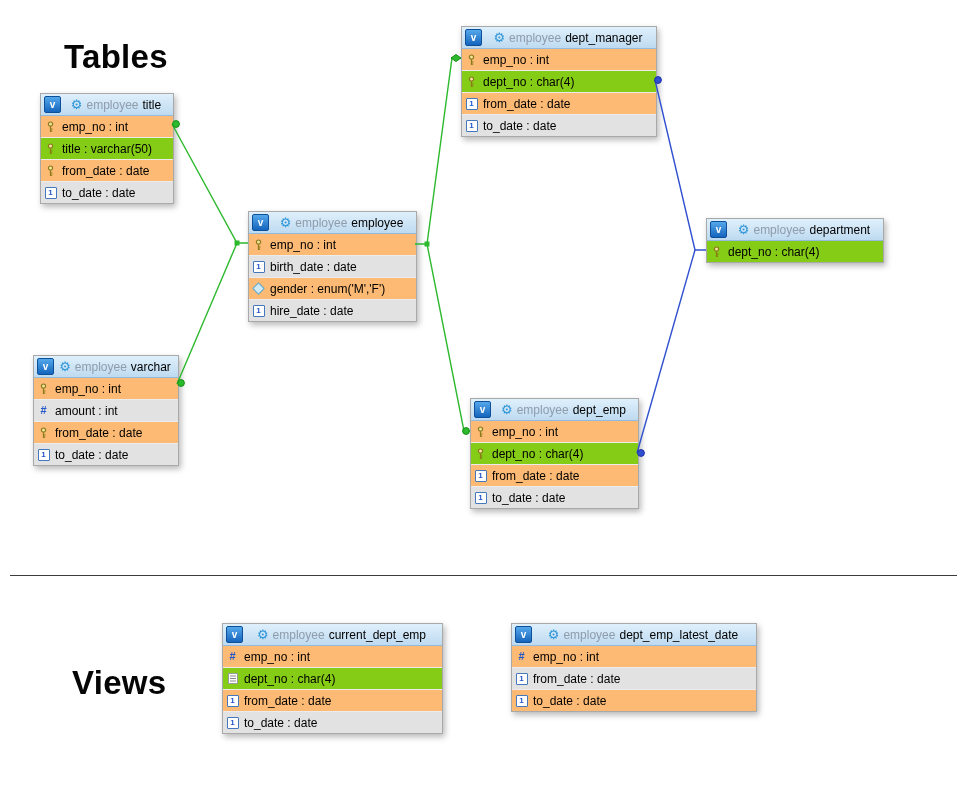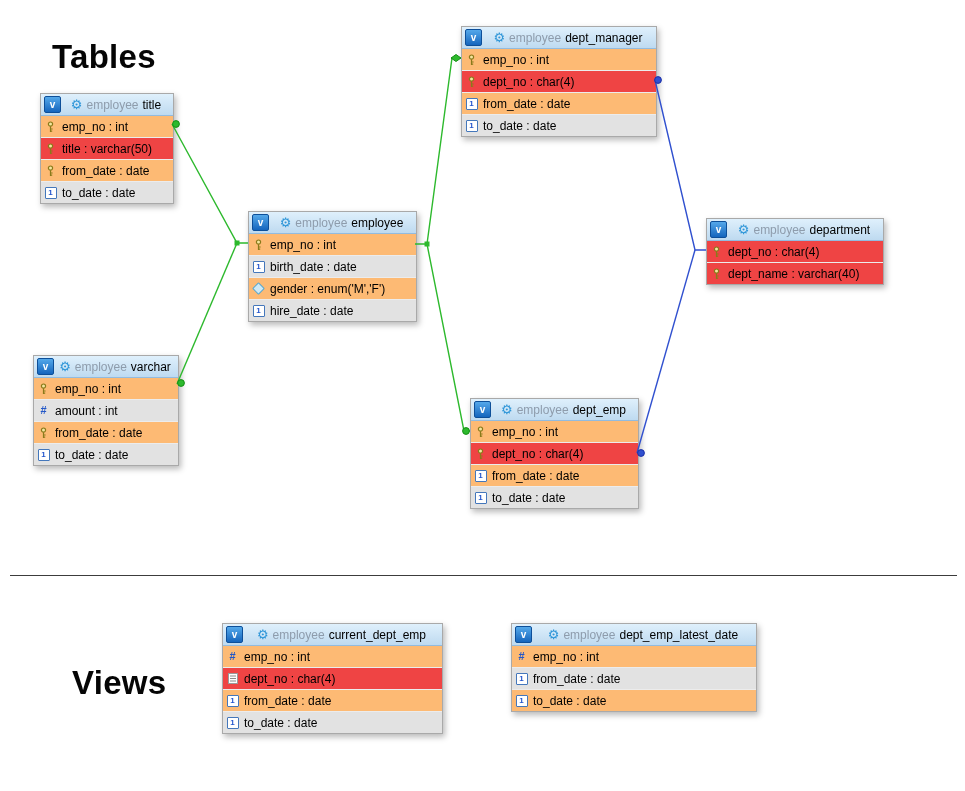--- a/index.html
+++ b/index.html
@@ -1,24 +1,24 @@
 <!DOCTYPE html>
 <html><head>
 <meta charset="utf-8">
 <style>
   html,body{margin:0;padding:0;}
   body{
     width:965px;height:791px;position:relative;background:#fff;overflow:hidden;
     font-family:"Liberation Sans",sans-serif;
   }
   .big-heading{
-    position:absolute;font-size:33px;font-weight:700;color:#050505;letter-spacing:.3px;
+    position:absolute;font-size:33px;font-weight:700;color:#050505;letter-spacing:.3px;margin-left:12px;
   }
   #tables-heading{left:52px;top:16px;}
-  #views-heading{left:72px;top:642px;}
+  #views-heading{left:60px;top:642px;}
   .divider{position:absolute;left:10px;top:575px;width:947px;height:0;border-top:1.6px solid #3c3c3c;}
   
   .card{
     position:absolute;background:#fff;border:1px solid #a9a9a9;z-index:1;
     box-shadow:2px 3px 6px rgba(0,0,0,.28);font-size:12px;
   }
   .card-header{
     height:21px;display:flex;align-items:center;padding:0 2px;position:relative;
     background:linear-gradient(180deg,#dff0fc 0%,#bedaf0 100%);
     border-bottom:1px solid #92bbdf;
@@ -33,21 +33,21 @@
   .hcenter{flex:1;display:flex;align-items:center;justify-content:center;gap:4px;min-width:0;white-space:nowrap;}
   .gear{color:#2f96d8;font-size:13px;line-height:1;}
   .schema{color:#8e9cac;}
   .tname{font-weight:400;color:#000;}
   .row{
     height:21px;display:flex;align-items:center;gap:5px;
     border-bottom:1px solid #ececec;white-space:nowrap;
   }
   .row:last-child{border-bottom:none;}
   .bg-white{background:#fdba74;}
-  .bg-pink{background:#ef4444;}
+  .bg-pink{background:#84cc16;}
   .bg-gray{background:#e2e2e2;}
   .ric{flex:0 0 13px;width:13px;margin-left:3px;display:flex;align-items:center;justify-content:center;}
   .rtext{color:#000;}
   .ic-date{
     width:10px;height:10px;border:1px solid #4477bb;border-radius:1px;background:#fff;
     color:#2255cc;font-size:8px;font-weight:700;line-height:9px;text-align:center;display:inline-block;
   }
   .ic-hash{color:#2458c8;font-weight:700;font-size:11px;line-height:1;}
   .ic-diamond{
     width:7px;height:7px;background:#cfe9f5;border:1px solid #58a8cf;border-radius:1px;
@@ -284,29 +284,20 @@
     </div>
     <div class="rows">
         <div class="row bg-pink">
     <span class="ric">
             <svg width="11" height="12" viewBox="0 0 11 12">
               <circle cx="5.5" cy="3.1" r="2.1" fill="#f3e6a0" stroke="#8a7a1a" stroke-width="1.2"></circle>
               <path d="M5.5 5.2V11M5.5 8h2.1M5.5 10.2h1.7" stroke="#8a7a1a" stroke-width="1.2" fill="none"></path>
             </svg>
           </span>
     <span class="rtext">dept_no : char(4)</span>
-  </div>
-        <div class="row bg-pink">
-    <span class="ric">
-            <svg width="11" height="12" viewBox="0 0 11 12">
-              <circle cx="5.5" cy="3.1" r="2.1" fill="#f3e6a0" stroke="#8a7a1a" stroke-width="1.2"></circle>
-              <path d="M5.5 5.2V11M5.5 8h2.1M5.5 10.2h1.7" stroke="#8a7a1a" stroke-width="1.2" fill="none"></path>
-            </svg>
-          </span>
-    <span class="rtext">dept_name : varchar(40)</span>
   </div>
       </div>
   </div>
     <div class="card" style="left: 222px; top: 623px; width: 219px;">
     <div class="card-header">
       <span class="vbadge">v</span>
       <span class="hcenter">
         <span class="gear">⚙</span>
         <span class="schema">employee</span>
         <span class="tname">current_dept_emp</span>

